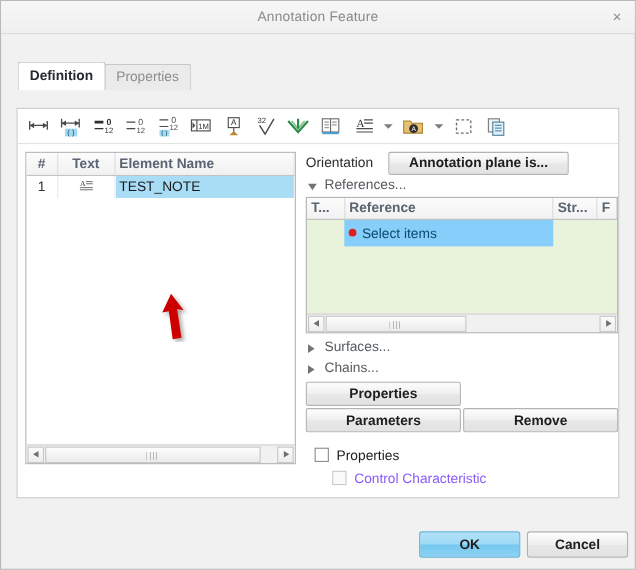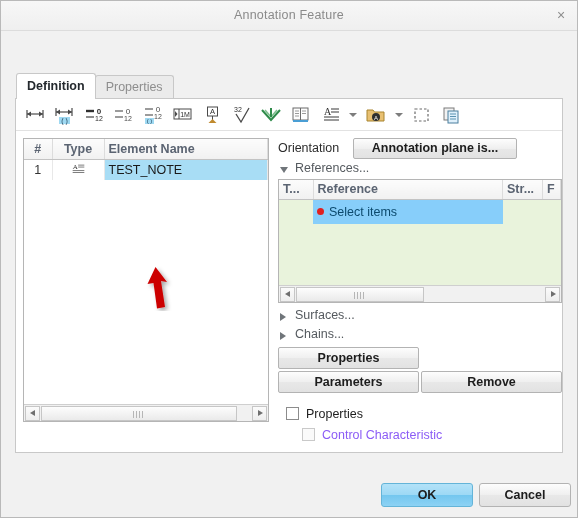--- a/index.html
+++ b/index.html
@@ -75,21 +75,20 @@
     border-bottom: none;
     border-radius: 3px 3px 0 0;
     cursor: default;
     vertical-align: bottom;
   }
   .tab.active {
     background: #ffffff;
     color: #24292e;
     font-weight: bold;
     z-index: 3;
-    margin-top: 17px;
   }
   .tab.inactive {
     background: #ebebeb;
     color: #8e8e8e;
     margin-left: -1px;
     height: 24px;
     line-height: 23px;
   }
 
   
@@ -545,21 +544,21 @@
           <line x1="9" y1="14" x2="15" y2="14" stroke="#5b93b2"></line>
         </svg>
       </span>
     </div>
 
     <div id="left-pane">
       <table id="elem-table">
         <thead>
           <tr>
             <th class="c-num">#</th>
-            <th class="c-type">Type</th>
+            <th class="c-type">Text</th>
             <th class="c-name">Element Name</th>
           </tr>
         </thead>
         <tbody>
           <tr>
             <td class="c-num">1</td>
             <td class="c-type">
               <svg width="17" height="14" viewBox="0 0 21 18" style="vertical-align:-2px">
                 <text x="3" y="9" font-size="9" fill="#2f2f2f" font-family="'Liberation Serif',serif">A</text>
                 <line x1="10" y1="4" x2="18" y2="4" stroke="#5a5a5a" stroke-width="1"></line>

